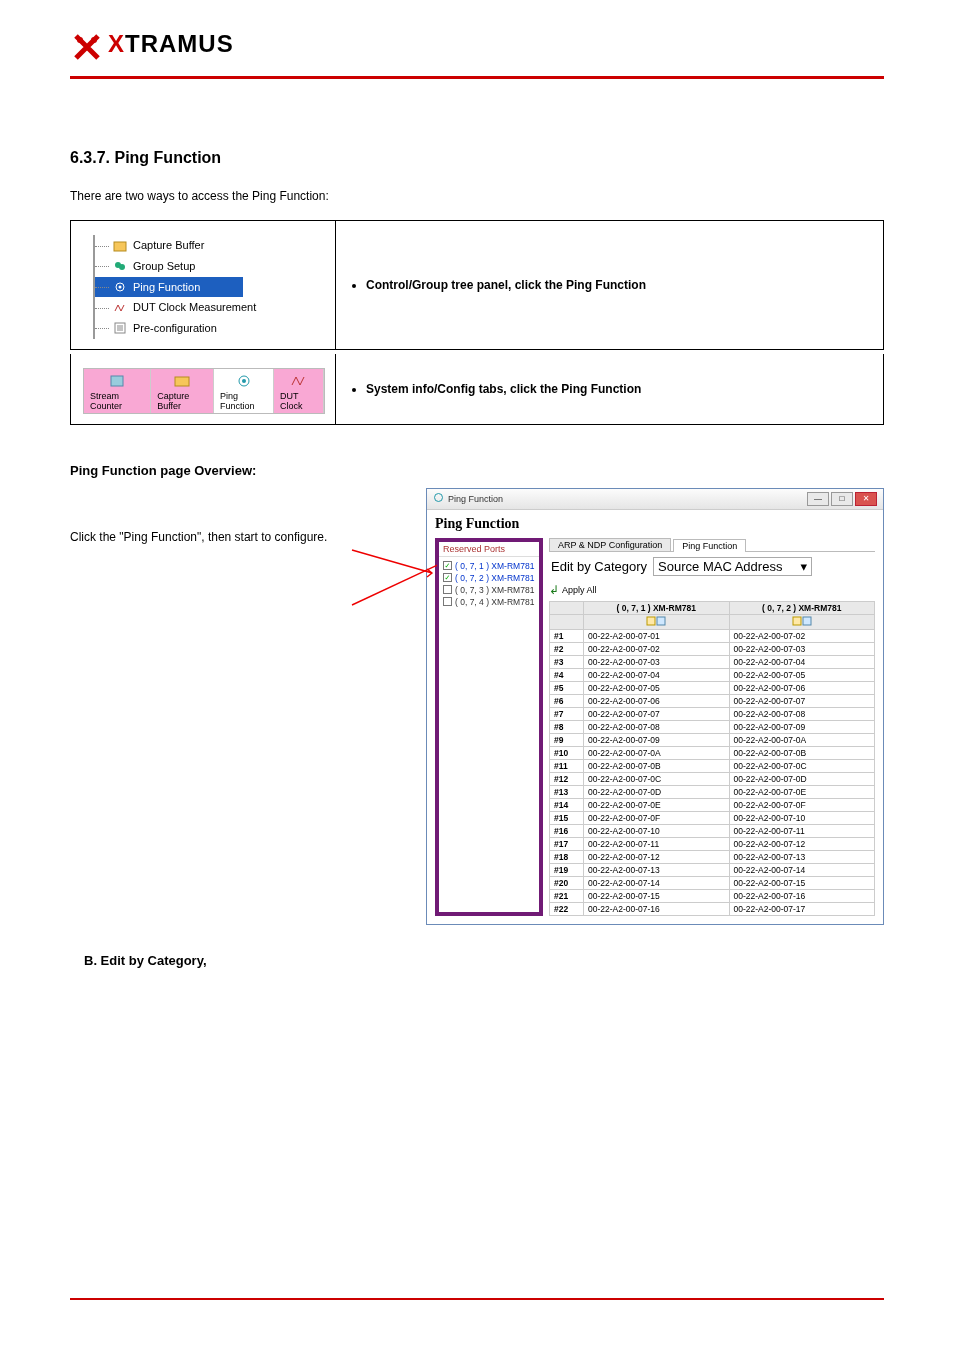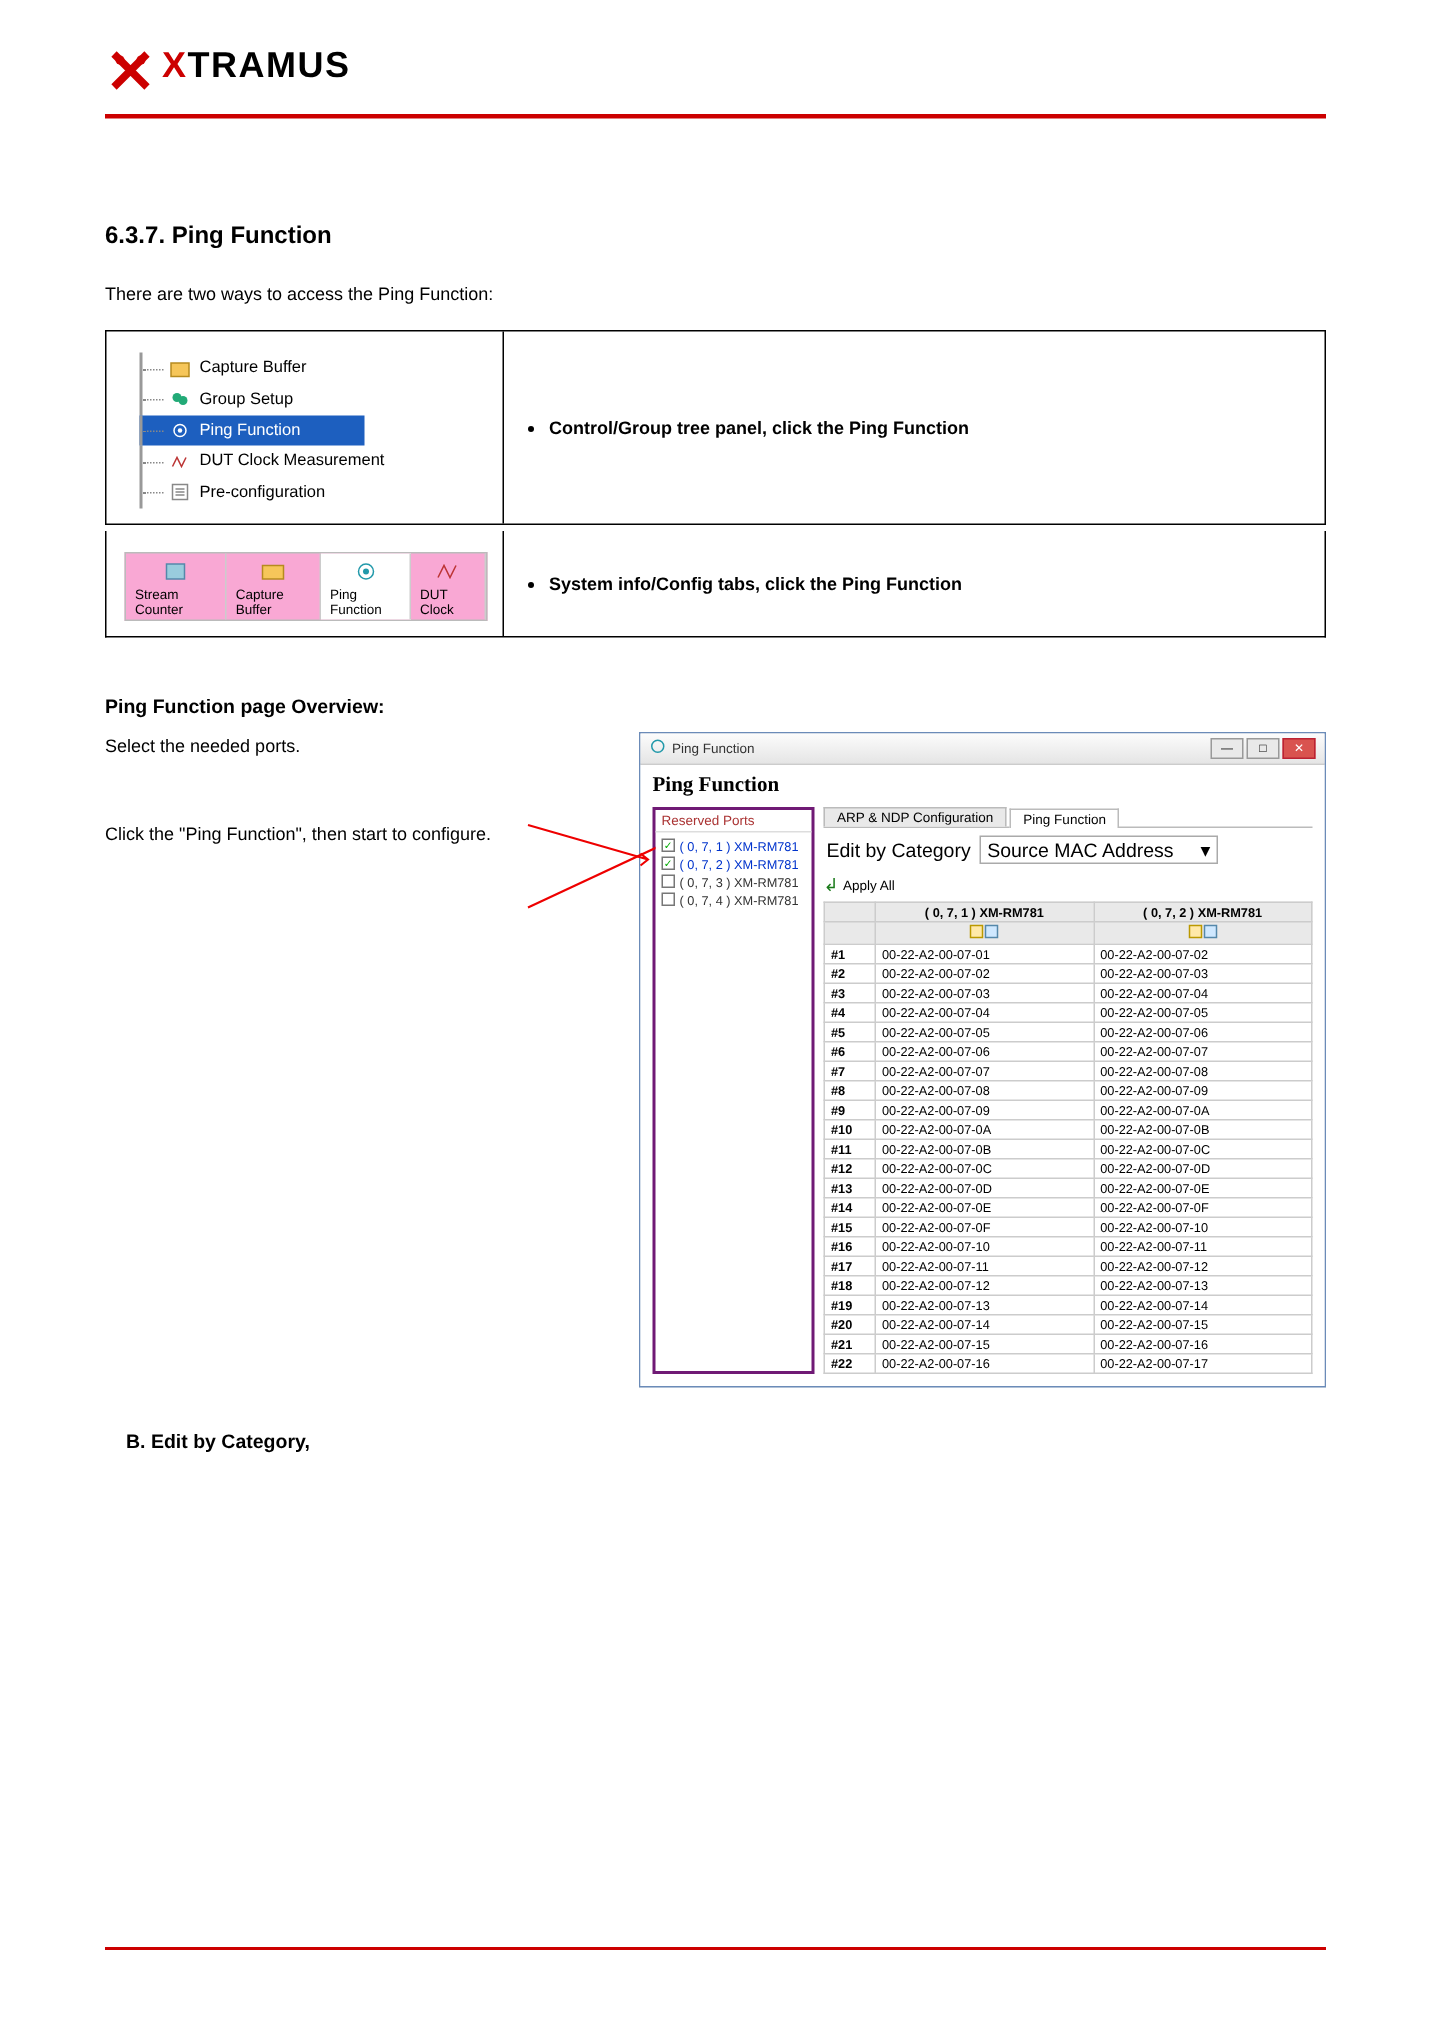--- a/index.html
+++ b/index.html
@@ -38,21 +38,21 @@
   .two-col-right { flex: 1; }
   .window { border: 1px solid #6b8bb8; font-size: 9px; background: #f0f0f0; }
   .win-title { background: linear-gradient(#fcfcfc,#e5e5e5); padding: 3px 6px; display: flex; align-items: center; justify-content: space-between; border-bottom: 1px solid #ccc; }
   .win-title-left { display: flex; align-items: center; gap: 4px; color: #333; }
   .win-btns { display: flex; gap: 2px; }
   .wb { width: 22px; height: 14px; border: 1px solid #999; background: #e9e9e9; display: flex; align-items: center; justify-content: center; font-size: 8px; }
   .wb.close { background: #d9534f; color: #fff; border-color: #b23; }
   .win-body { background: #fff; padding: 6px 8px 8px; }
   .win-heading { font-size: 14px; font-weight: bold; font-family: "Times New Roman", serif; margin-bottom: 6px; }
   .win-split { display: flex; gap: 6px; }
-  .reserved-panel { width: 108px; border: 2px solid #701a75; }
+  .reserved-panel { width: 108px; border: 4px solid #701a75; }
   .reserved-head { color: #a33; font-size: 9px; padding: 2px 4px; border-bottom: 1px solid #ddd; }
   .reserved-list { padding: 3px 4px; }
   .res-item { display: flex; align-items: center; gap: 3px; font-size: 8.5px; padding: 1px 0; }
   .res-item .cb { width: 9px; height: 9px; border: 1px solid #777; display: inline-flex; align-items: center; justify-content: center; font-size: 7px; color: #0a0; }
   .res-item.checked .txt { color: #0033cc; }
   .res-item .txt { color: #333; }
   .right-panel { flex: 1; }
   .tabs2 { display: flex; font-size: 9px; border-bottom: 1px solid #bbb; }
   .t2 { padding: 1px 8px; border: 1px solid #bbb; border-bottom: none; background: #e9e9e9; margin-right: 2px; }
   .t2.active { background: #fff; position: relative; top: 1px; }
@@ -178,21 +178,20 @@
       <ul>
           <li><span class="bold">System info/Config tabs, click the Ping Function</span></li>
         </ul>
     </div>
   </div>
 
   <div class="block2">
     <div class="sub-label bold">Ping Function page Overview:</div>
     <div class="two-col">
       <div class="two-col-left">
-        <div>Select the needed ports.</div>
         <div style="margin-top:40px">Click the "Ping Function", then start to configure.</div>
       </div>
       <div class="two-col-right">
         <div class="window" style="position:relative">
           <svg style="position:absolute;left:-80px;top:56px;width:90px;height:120px;pointer-events:none" viewBox="0 0 90 120">
               <path class="red-arrow" d="M5 5 L85 28 M80 24 L85 28 L80 32"></path>
               <path class="red-arrow" d="M5 60 L155 -10"></path>
             </svg>
           <div class="win-title">
             <span class="win-title-left">

